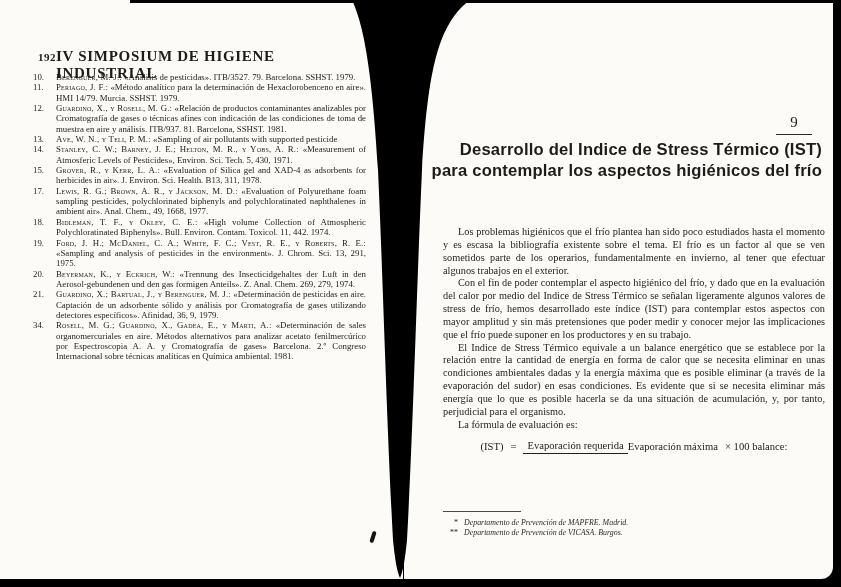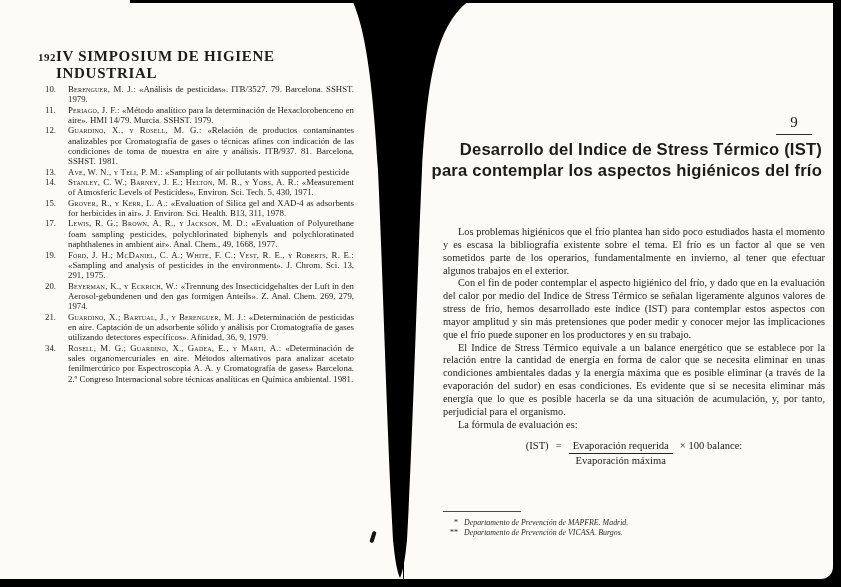--- a/index.html
+++ b/index.html
@@ -5,34 +5,34 @@
   html,body{margin:0;padding:0;background:#222;}
   .stage{position:relative;width:841px;height:587px;background:#000;overflow:hidden;}
   .page{position:absolute;background:#fcfbf7;color:#1d1c1a;font-family:"Liberation Serif",serif;}
   .page-left{left:0;top:0;width:403px;height:579px;font-family:Liberation Serif, serif;}
   .page-right{left:404px;top:3px;width:429px;height:576px;border-bottom-right-radius:12px;}
 
   
   .lp-header{position:absolute;left:38px;right:37px;top:48px;display:flex;justify-content:space-between;align-items:baseline;}
   .lp-num{font-size:11px;font-weight:bold;letter-spacing:.5px;}
   .lp-running{font-size:15px;font-weight:bold;letter-spacing:.7px;}
-  .refs{position:absolute;left:33px;right:37px;top:72px;margin:12px;padding:0;list-style:none;font-size:8.8px;line-height:10.35px;}
+  .refs{position:absolute;left:33px;right:37px;top:72px;margin:0;padding:0;list-style:none;font-size:8.8px;line-height:10.35px;}
   .ref{display:flex;}
   .ref-num{width:23px;flex:none;}
   .ref-body{flex:1;text-align:justify;}
   .ref-authors{font-variant:small-caps;letter-spacing:.2px;}
 
   
   .chapter-num{position:absolute;top:111px;right:21px;width:36px;text-align:center;font-size:15px;padding-bottom:3px;border-bottom:1.5px solid #2b2b2b;}
   .title{position:absolute;top:136px;right:11px;left:20px;text-align:right;font-family:"Liberation Sans",sans-serif;font-weight:700;font-size:16.6px;line-height:21px;letter-spacing:.2px;}
   .authors{position:absolute;top:189px;right:12px;text-align:right;font-variant:small-caps;font-weight:700;font-size:9.2px;line-height:10.6px;letter-spacing:.3px;}
   .rp-body{position:absolute;top:223px;left:39px;width:382px;text-align:justify;font-size:10.3px;line-height:12.85px;}
   .para{margin:0;text-indent:15px;}
-  .formula{margin-top:8px;display:flex;justify-content:center;align-items:flex-start;gap:7px;font-size:10.6px;}
-  .fraction{display:inline-flex;flex-direction:column;text-align:center;}
+  .formula{margin-top:8px;display:flex;justify-content:center;align-items:center;gap:7px;font-size:10.6px;}
+  .fraction{display:inline-flex;flex-direction:row;text-align:center;}
   .numer{border-bottom:1px solid #222;padding:0 4px 1px;}
   .denom{padding-top:1px;}
   .footnotes{position:absolute;top:508px;left:39px;width:340px;font-size:7.9px;line-height:9.6px;}
   .fn-rule{width:78px;border-top:1px solid #4a4a4a;margin:0 0 6px 0;}
   .fn-row{display:flex;}
   .fn-marker{width:15px;flex:none;text-align:right;margin-right:6px;font-size:8px;}
   .fn-text{flex:1;font-style:italic;color:#2a2a28;}
 
   
   .top-strip{position:absolute;left:130px;top:0;width:274px;height:3px;background:#000;}
@@ -80,20 +80,24 @@
           <span class="ref-num">15.</span>
           <span class="ref-body"><span class="ref-authors">Grover, R., y Kerr, L. A.:</span> <span>«Evaluation of Silica gel and XAD-4 as adsorbents for herbicides in air». J. Environ. Sci. Health. B13, 311, 1978.</span></span>
         </li>
 
 
         <li class="ref">
           <span class="ref-num">17.</span>
           <span class="ref-body"><span class="ref-authors">Lewis, R. G.; Brown, A. R., y Jackson, M. D.:</span> <span>«Evaluation of Polyurethane foam sampling pesticides, polychlorinated biphenyls and polychloratinated naphthalenes in ambient air». Anal. Chem., 49, 1668, 1977.</span></span>
         </li>
 
+        <li class="ref">
+          <span class="ref-num">18.</span>
+          <span class="ref-body"><span class="ref-authors">Bidleman, T. F., y Okley, C. E.:</span> <span>«High volume Collection of Atmospheric Polychloratinated Biphenyls». Bull. Environ. Contam. Toxicol. 11, 442. 1974.</span></span>
+        </li>
 
         <li class="ref">
           <span class="ref-num">19.</span>
           <span class="ref-body"><span class="ref-authors">Ford, J. H.; McDaniel, C. A.; White, F. C.; Vest, R. E., y Roberts, R. E.:</span> <span>«Sampling and analysis of pesticides in the environment». J. Chrom. Sci. 13, 291, 1975.</span></span>
         </li>
 
         <li class="ref">
           <span class="ref-num">20.</span>
           <span class="ref-body"><span class="ref-authors">Beyerman, K., y Eckrich, W.:</span> <span>«Trennung des Insecticidgehaltes der Luft in den Aerosol-gebundenen und den gas formigen Anteils». Z. Anal. Chem. 269, 279, 1974.</span></span>
         </li>

